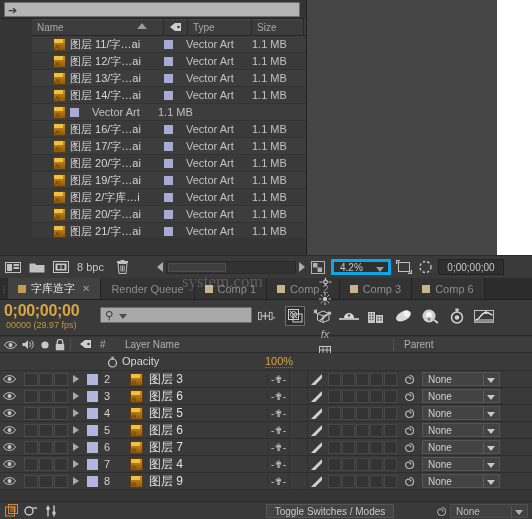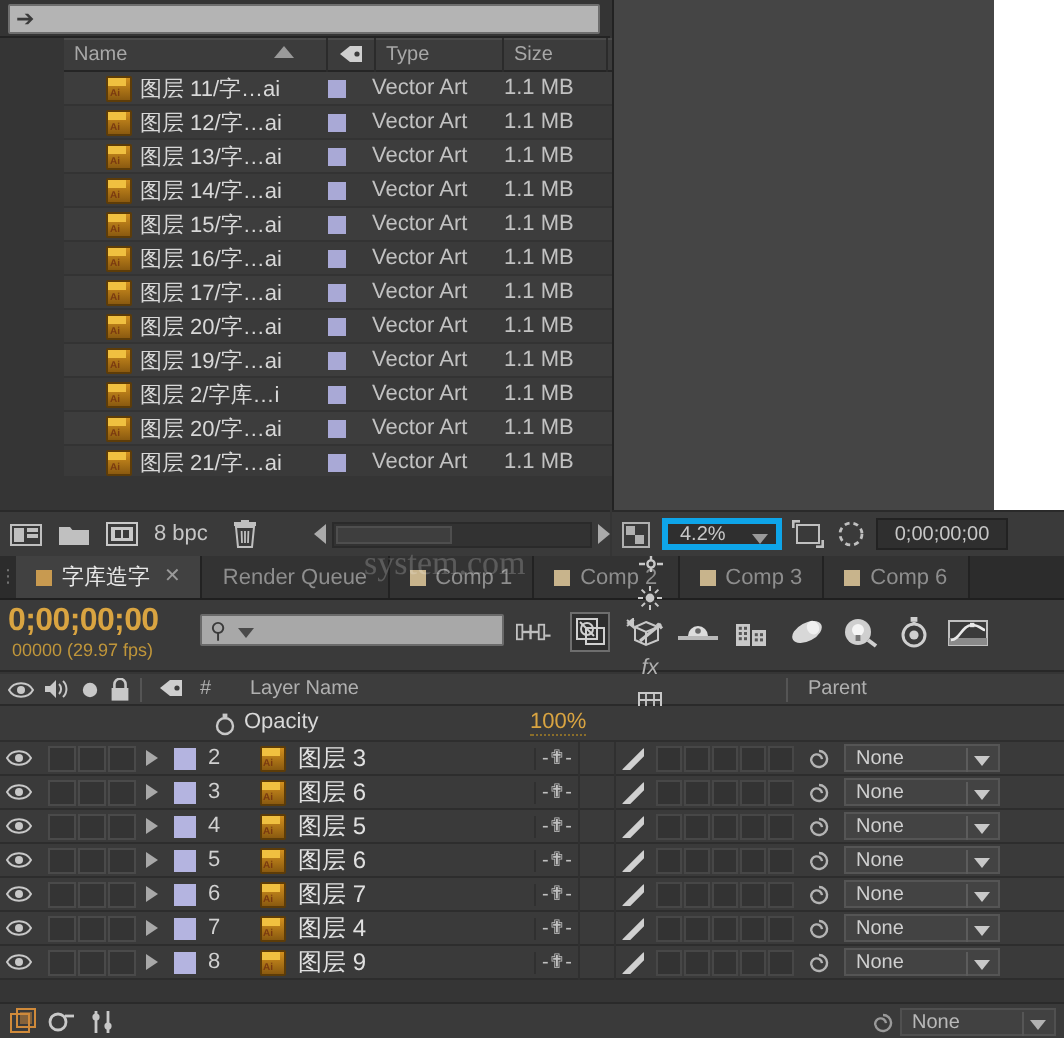--- a/index.html
+++ b/index.html
@@ -415,21 +415,20 @@
           <div class="fr-chip">
             <span class="chip"></span>
           </div>
           <div class="fr-type">Vector Art</div>
           <div class="fr-size">1.1 MB</div>
         </div>
         <div class="file-row">
           <div class="fr-icon">
             <span class="ai-icon"></span>
           </div>
-          <div class="fr-name">图层 15/字…ai</div>
           <div class="fr-chip">
             <span class="chip"></span>
           </div>
           <div class="fr-type">Vector Art</div>
           <div class="fr-size">1.1 MB</div>
         </div>
         <div class="file-row">
           <div class="fr-icon">
             <span class="ai-icon"></span>
           </div>
@@ -1169,20 +1168,23 @@
         </svg>
       </span>
       <span class="bb-ic">
         <svg width="13" height="12" viewBox="0 0 13 12">
           <path d="M3 0.5 L3 11.5 M9 0.5 L9 11.5" stroke="#c8c8c8" stroke-width="1.4"></path>
           <circle cx="3" cy="3.5" r="1.8" fill="#c8c8c8"></circle>
           <circle cx="9" cy="8" r="1.8" fill="#c8c8c8"></circle>
         </svg>
       </span>
     </div>
+    <div class="toggle-sw">
+      <span>Toggle Switches / Modes</span>
+    </div>
     <div class="bb-parent">
       <span>
         <svg width="11" height="11" viewBox="0 0 11 11">
           <path d="M5.5 1.5 A4 4 0 1 1 1.6 6.2 A2.6 2.6 0 1 1 7 5.6" fill="none" stroke="#9a9a9a" stroke-width="1.2"></path>
         </svg>
       </span>
       <span class="parent-sel" style="opacity:0.85">
         <span>None</span>
         <span class="pdiv"></span>
         <span class="pv"></span>

